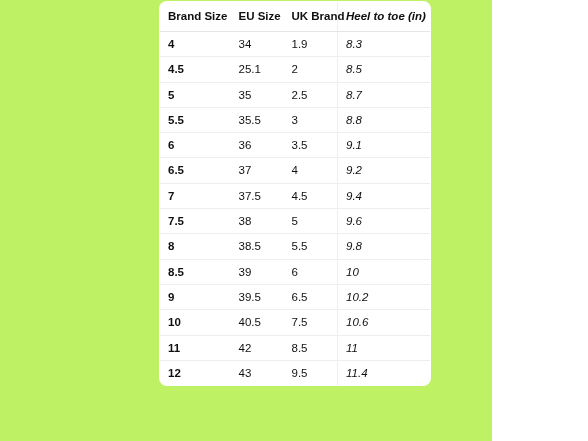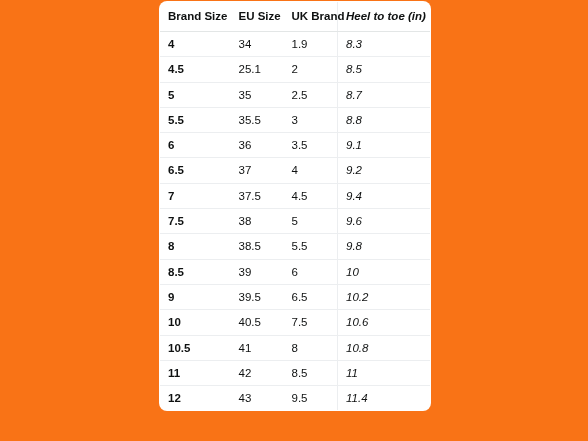--- a/index.html
+++ b/index.html
@@ -10,23 +10,23 @@
   body {
     width: 588px;
     height: 441px;
     overflow: hidden;
     font-family: "Liberation Sans", sans-serif;
     -webkit-font-smoothing: antialiased;
   }
 
   #page {
     position: relative;
-    width: 588px;
+    width: 492px;
     height: 441px;
-    background: #f97316;
+    background: #bef264;
   }
 
   
   #size-chart-wrap {
     position: absolute;
     left: 159px;
     top: 1px;
     width: 271px;
   }
 
@@ -174,26 +174,20 @@
             <td class="col-uk">6.5</td>
             <td class="col-heel">10.2</td>
           </tr>
           <tr>
             <td class="col-brand">10</td>
             <td class="col-eu">40.5</td>
             <td class="col-uk">7.5</td>
             <td class="col-heel">10.6</td>
           </tr>
           <tr>
-            <td class="col-brand">10.5</td>
-            <td class="col-eu">41</td>
-            <td class="col-uk">8</td>
-            <td class="col-heel">10.8</td>
-          </tr>
-          <tr>
             <td class="col-brand">11</td>
             <td class="col-eu">42</td>
             <td class="col-uk">8.5</td>
             <td class="col-heel">11</td>
           </tr>
           <tr>
             <td class="col-brand">12</td>
             <td class="col-eu">43</td>
             <td class="col-uk">9.5</td>
             <td class="col-heel">11.4</td>

